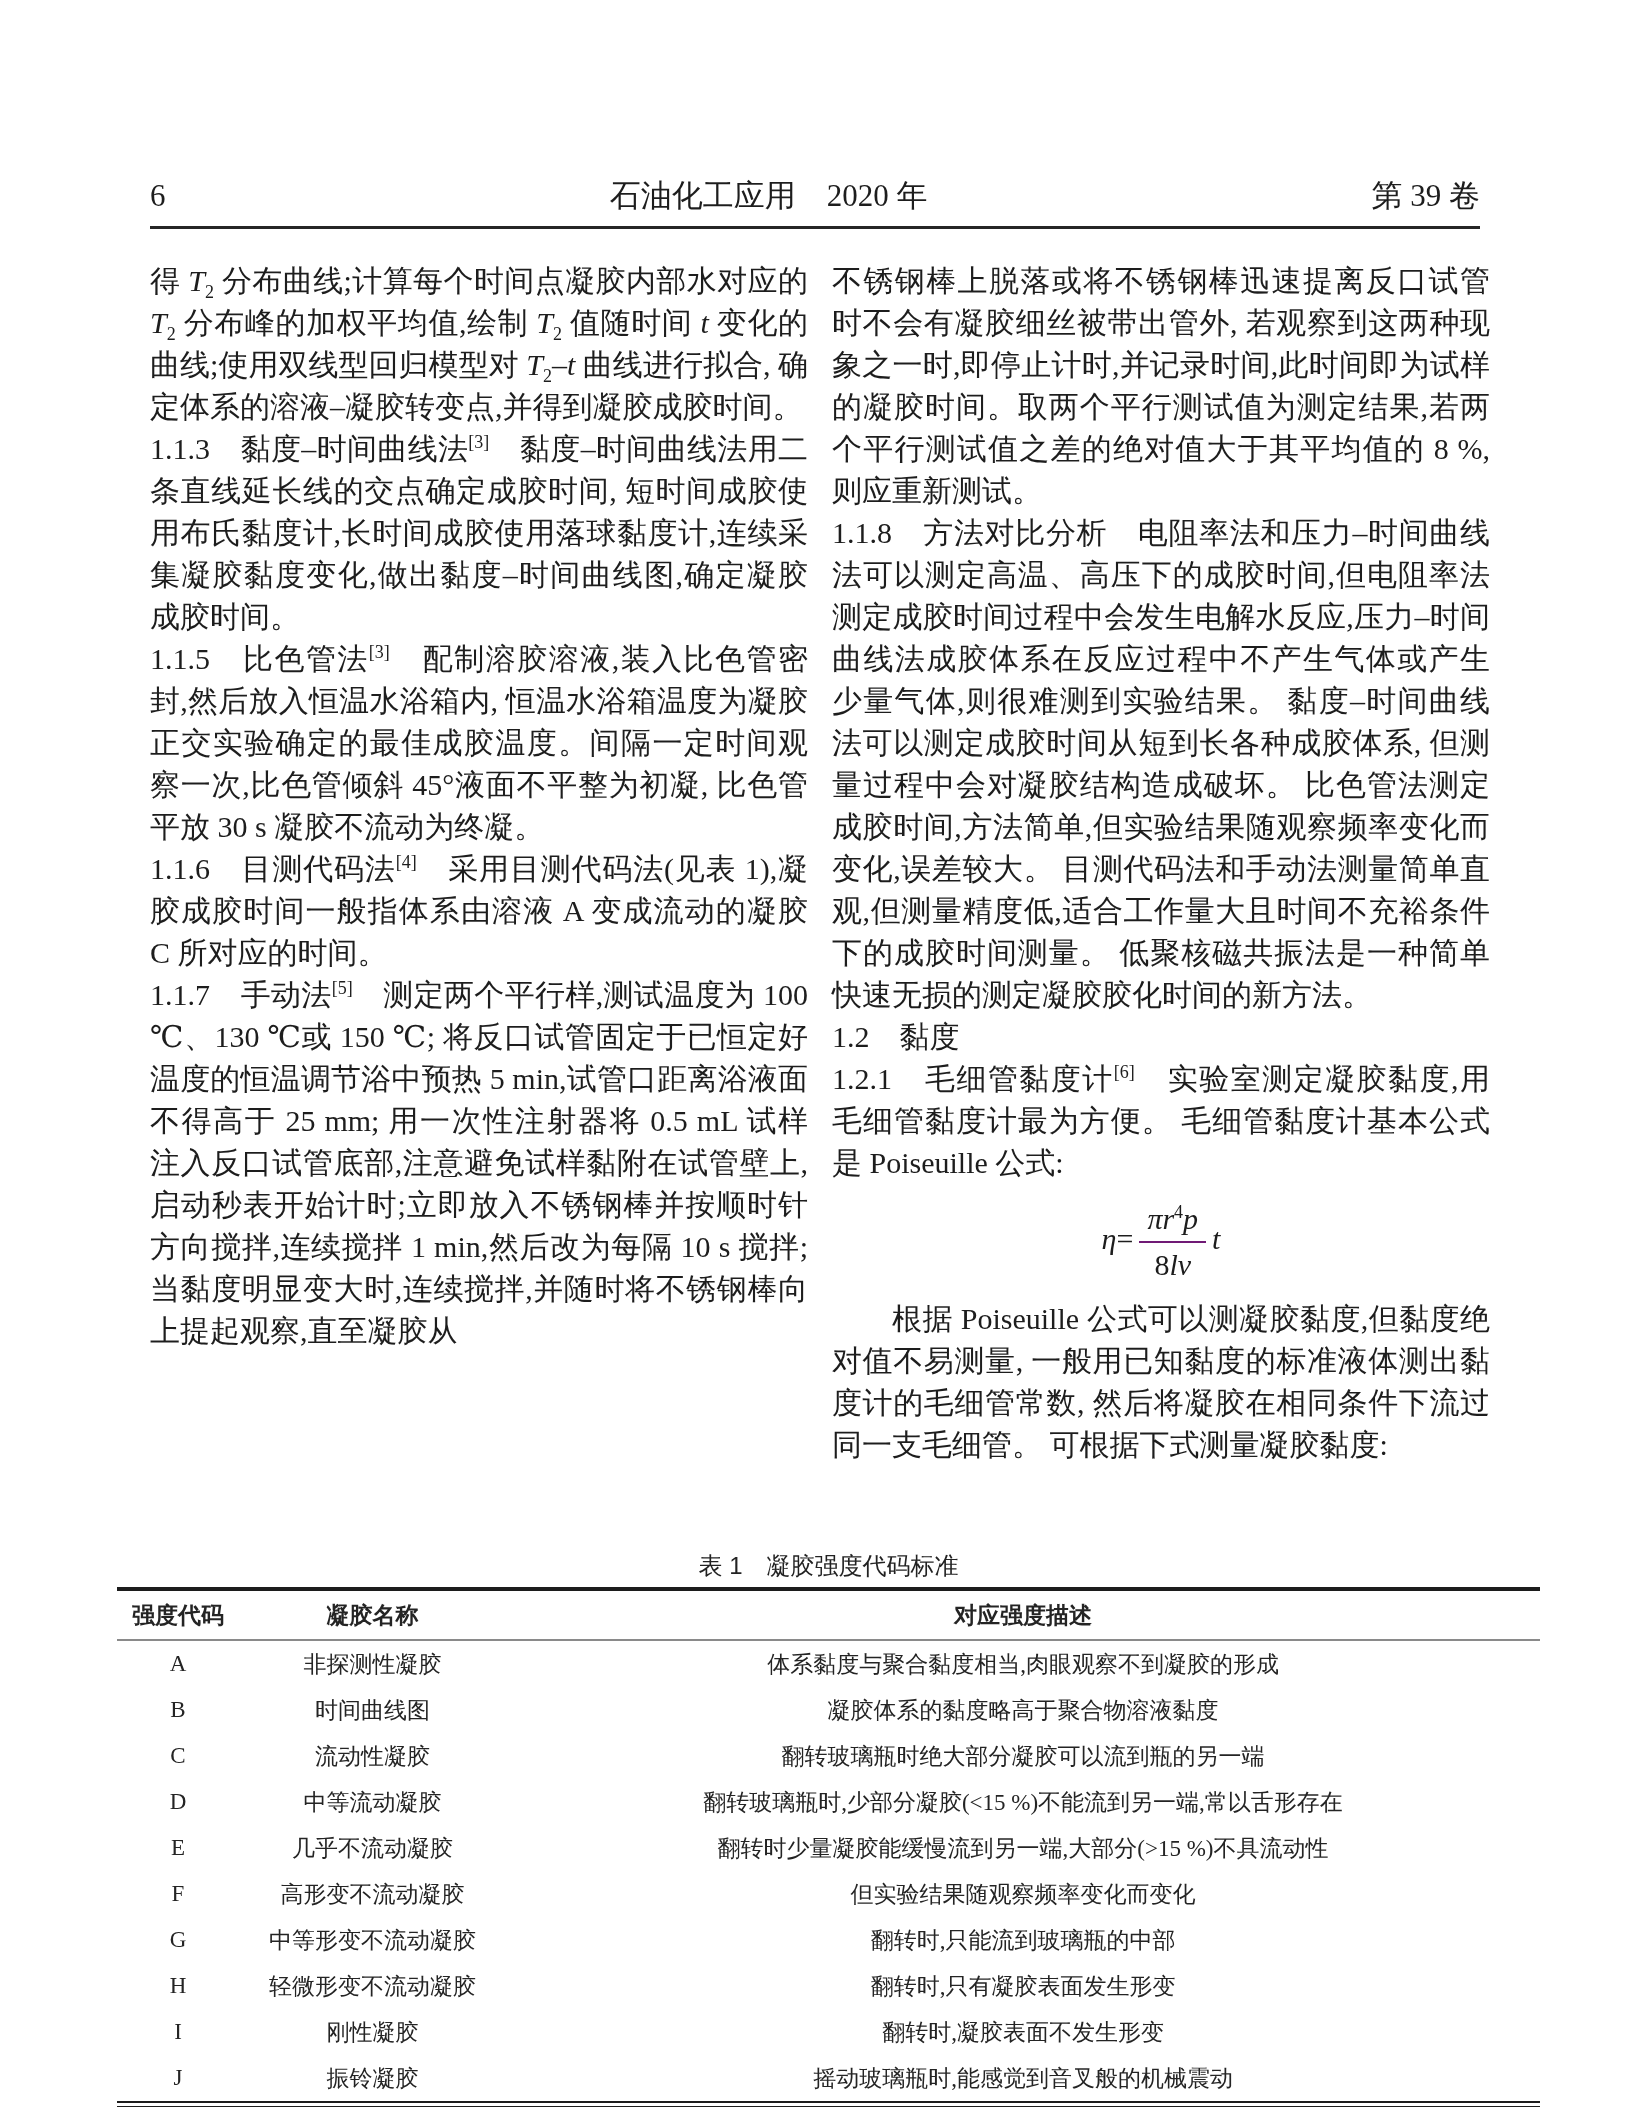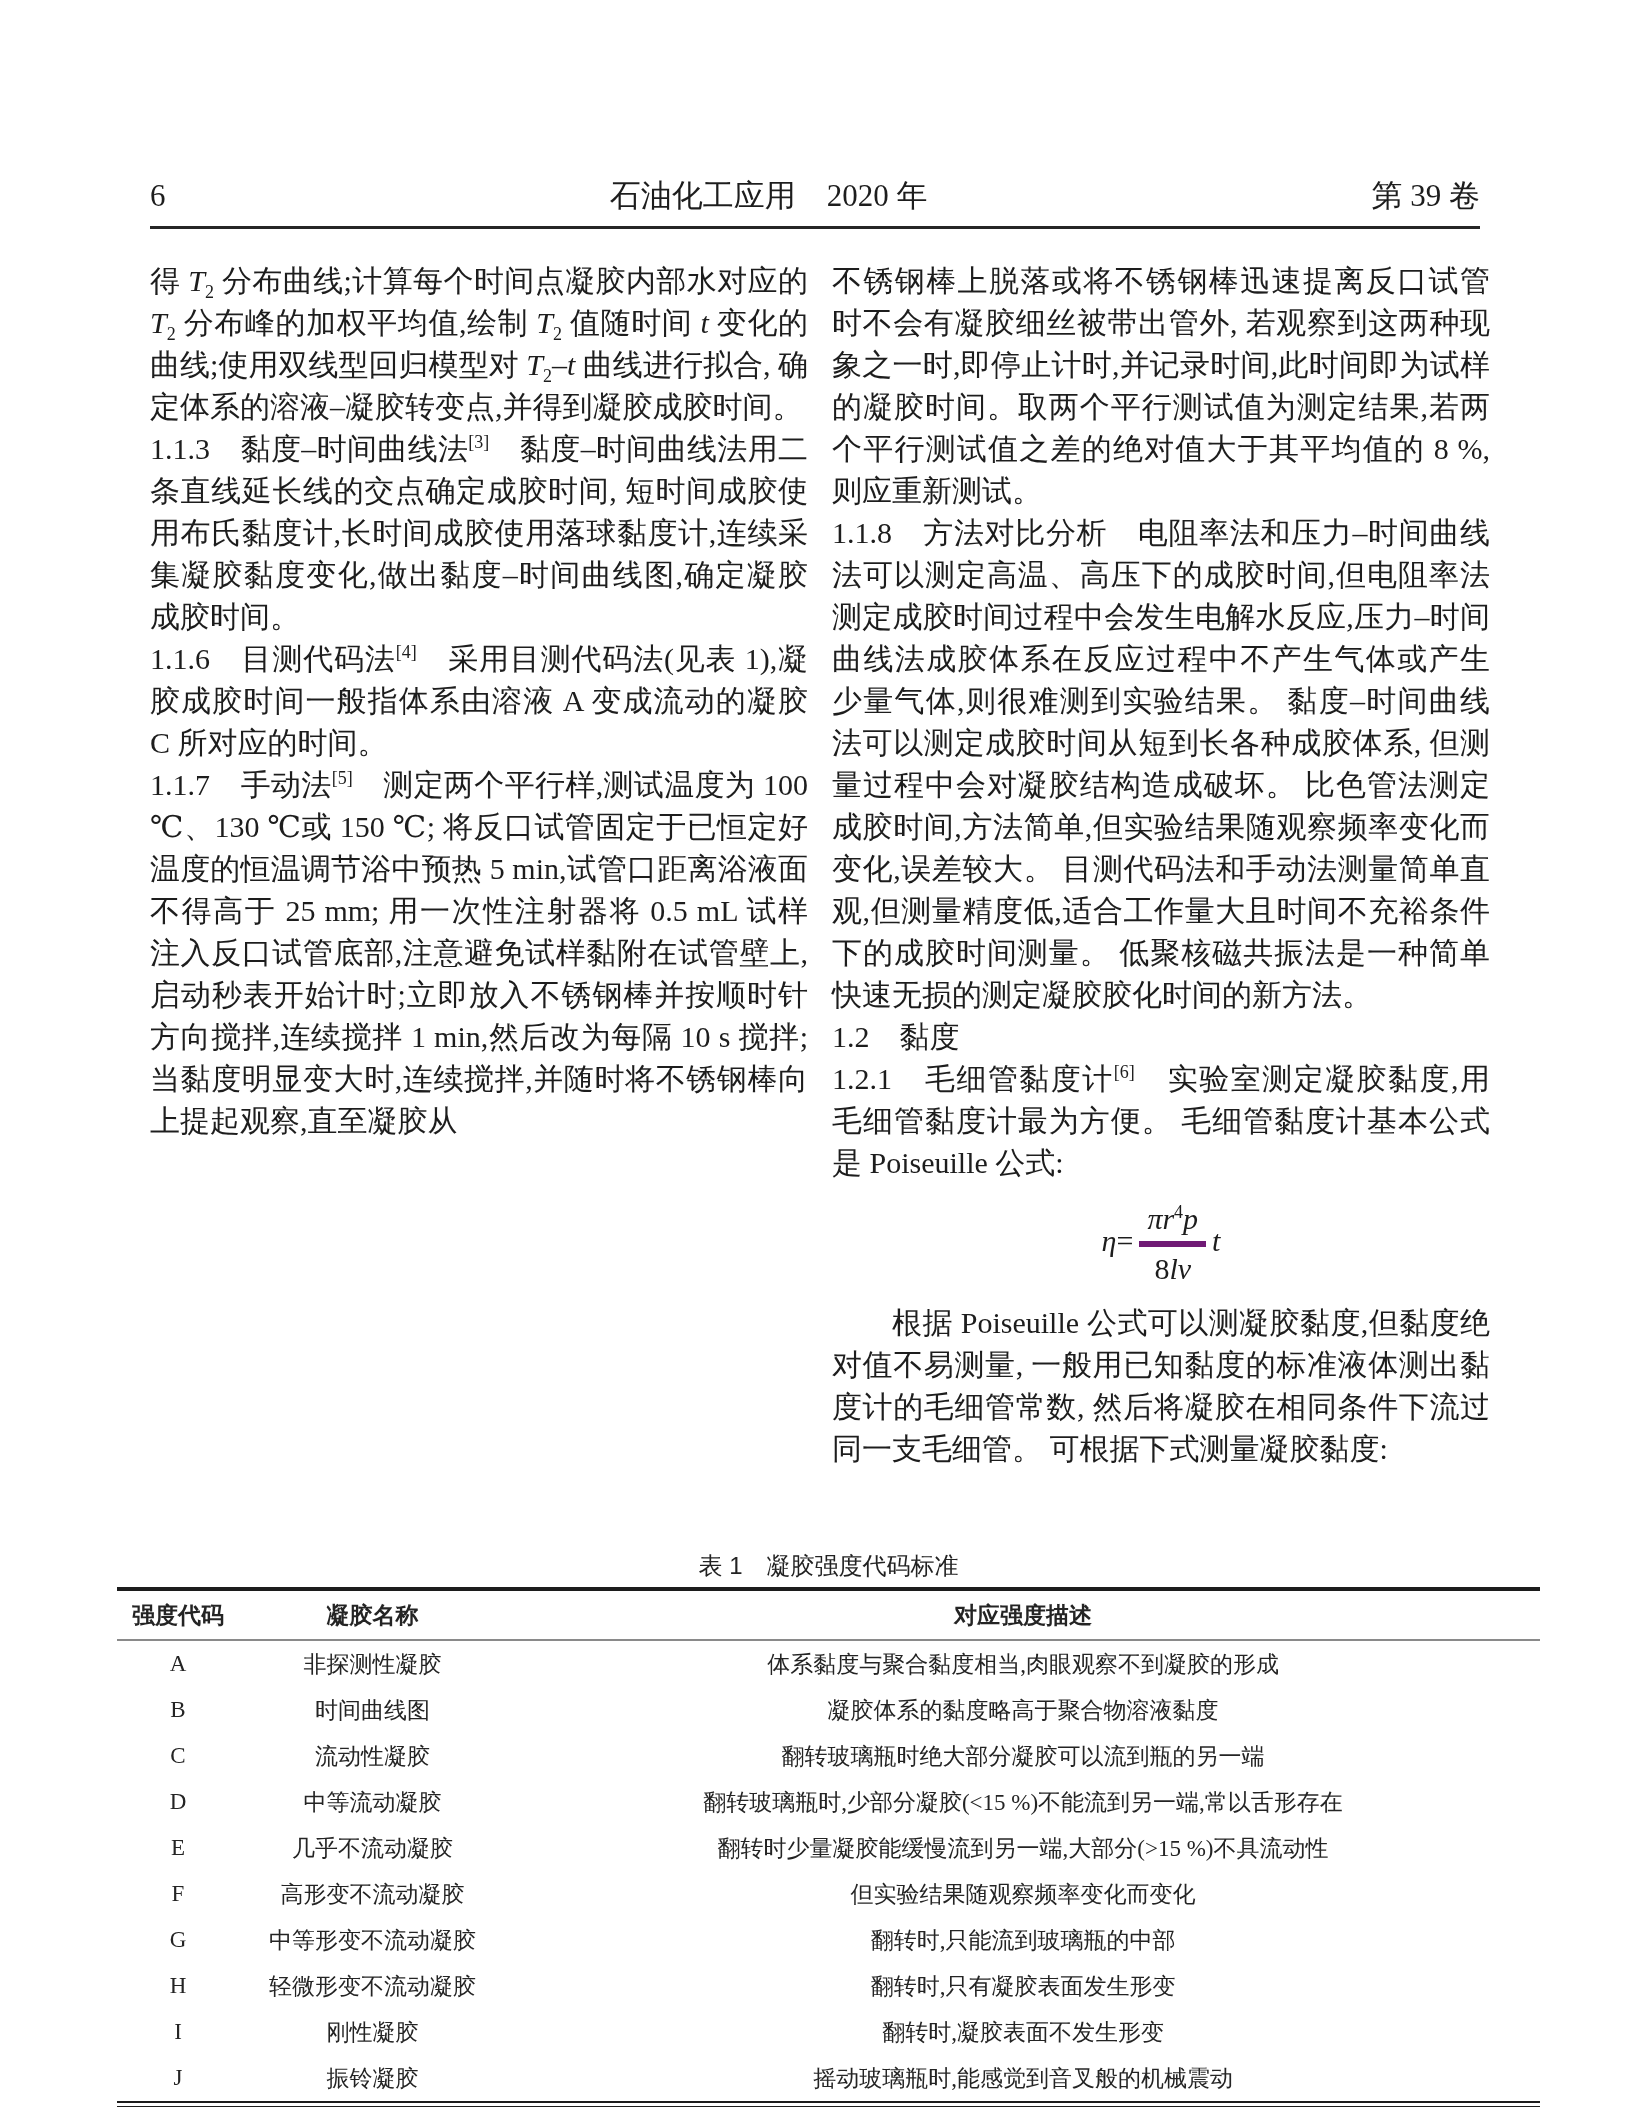--- a/index.html
+++ b/index.html
@@ -37,21 +37,21 @@
   sup{font-size:0.6em;vertical-align:super;line-height:0;}
   sub{font-size:0.6em;vertical-align:sub;line-height:0;}
   
   .formula{
     text-align:center;
     font-size:30px;line-height:38px;
     margin:16px 0 14px 0;
     white-space:nowrap;
   }
   .frac{display:inline-block;vertical-align:middle;text-align:center;margin:0 6px;}
-  .frac .num{display:block;border-bottom:6px solid #701a75;padding:0 8px 3px 8px;}
+  .frac .num{display:block;border-bottom:2px solid #701a75;padding:0 8px 3px 8px;}
   .frac .den{display:block;padding:3px 8px 0 8px;}
   
   .table-block{position:absolute;left:117px;top:1552px;width:1423px;}
   .table-caption{
     text-align:center;
     font-family:"Liberation Sans","DejaVu Sans",sans-serif;
     font-weight:400;font-size:24px;line-height:28px;
     margin-bottom:7px;color:#222;
   }
   table.gel{
@@ -80,20 +80,21 @@
   </div>
   <div class="head-rule"></div>
 
   <div class="columns">
 
     <div class="col">
       <div>
 
       <p class="para">得 <i>T</i><sub>2</sub> 分布曲线;计算每个时间点凝胶内部水对应的 <i>T</i><sub>2</sub> 分布峰的加权平均值,绘制 <i>T</i><sub>2</sub> 值随时间 <i>t</i> 变化的曲线;使用双线型回归模型对 <i>T</i><sub>2</sub>–<i>t</i> 曲线进行拟合, 确定体系的溶液–凝胶转变点,并得到凝胶成胶时间。</p>
           <p class="para">1.1.3　黏度–时间曲线法<sup>[3]</sup>　黏度–时间曲线法用二条直线延长线的交点确定成胶时间, 短时间成胶使用布氏黏度计,长时间成胶使用落球黏度计,连续采集凝胶黏度变化,做出黏度–时间曲线图,确定凝胶成胶时间。</p>
+          <p class="para">1.1.5　比色管法<sup>[3]</sup>　配制溶胶溶液,装入比色管密封,然后放入恒温水浴箱内, 恒温水浴箱温度为凝胶正交实验确定的最佳成胶温度。间隔一定时间观察一次,比色管倾斜 45°液面不平整为初凝, 比色管平放 30 s 凝胶不流动为终凝。</p>
           <p class="para">1.1.6　目测代码法<sup>[4]</sup>　采用目测代码法(见表 1),凝胶成胶时间一般指体系由溶液 A 变成流动的凝胶 C 所对应的时间。</p>
           <p class="para">1.1.7　手动法<sup>[5]</sup>　测定两个平行样,测试温度为 100 ℃、130 ℃或 150 ℃; 将反口试管固定于已恒定好温度的恒温调节浴中预热 5 min,试管口距离浴液面不得高于 25 mm; 用一次性注射器将 0.5 mL 试样注入反口试管底部,注意避免试样黏附在试管壁上,启动秒表开始计时;立即放入不锈钢棒并按顺时针方向搅拌,连续搅拌 1 min,然后改为每隔 10 s 搅拌;当黏度明显变大时,连续搅拌,并随时将不锈钢棒向上提起观察,直至凝胶从</p>
         </div>
     </div>
 
     <div class="col">
       <div>
 
       <p class="para">不锈钢棒上脱落或将不锈钢棒迅速提离反口试管时不会有凝胶细丝被带出管外, 若观察到这两种现象之一时,即停止计时,并记录时间,此时间即为试样的凝胶时间。取两个平行测试值为测定结果,若两个平行测试值之差的绝对值大于其平均值的 8 %,则应重新测试。</p>
           <p class="para">1.1.8　方法对比分析　电阻率法和压力–时间曲线法可以测定高温、高压下的成胶时间,但电阻率法测定成胶时间过程中会发生电解水反应,压力–时间曲线法成胶体系在反应过程中不产生气体或产生少量气体,则很难测到实验结果。 黏度–时间曲线法可以测定成胶时间从短到长各种成胶体系, 但测量过程中会对凝胶结构造成破坏。 比色管法测定成胶时间,方法简单,但实验结果随观察频率变化而变化,误差较大。 目测代码法和手动法测量简单直观,但测量精度低,适合工作量大且时间不充裕条件下的成胶时间测量。 低聚核磁共振法是一种简单快速无损的测定凝胶胶化时间的新方法。</p>

